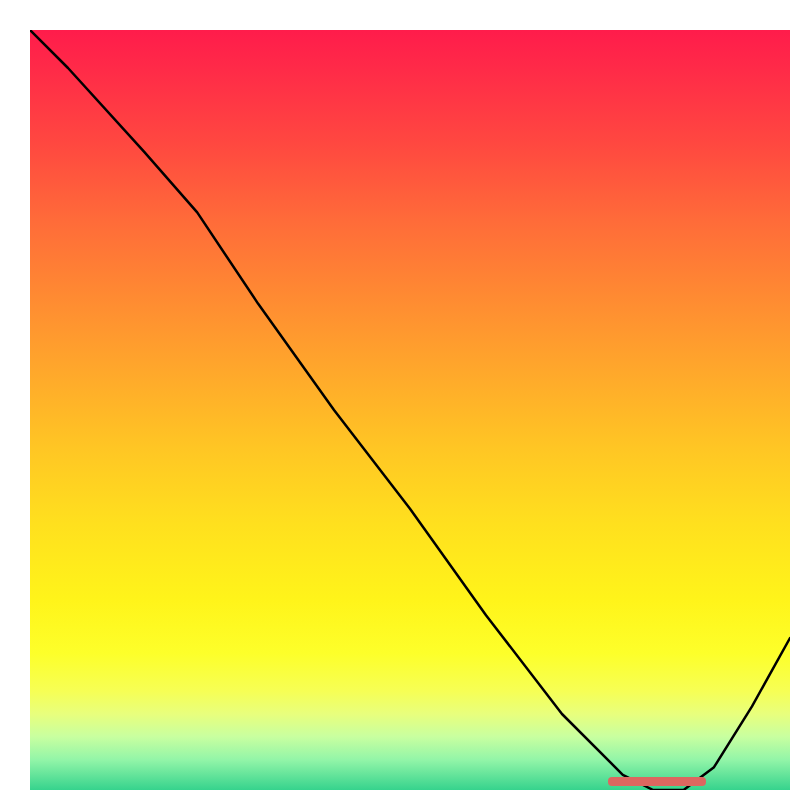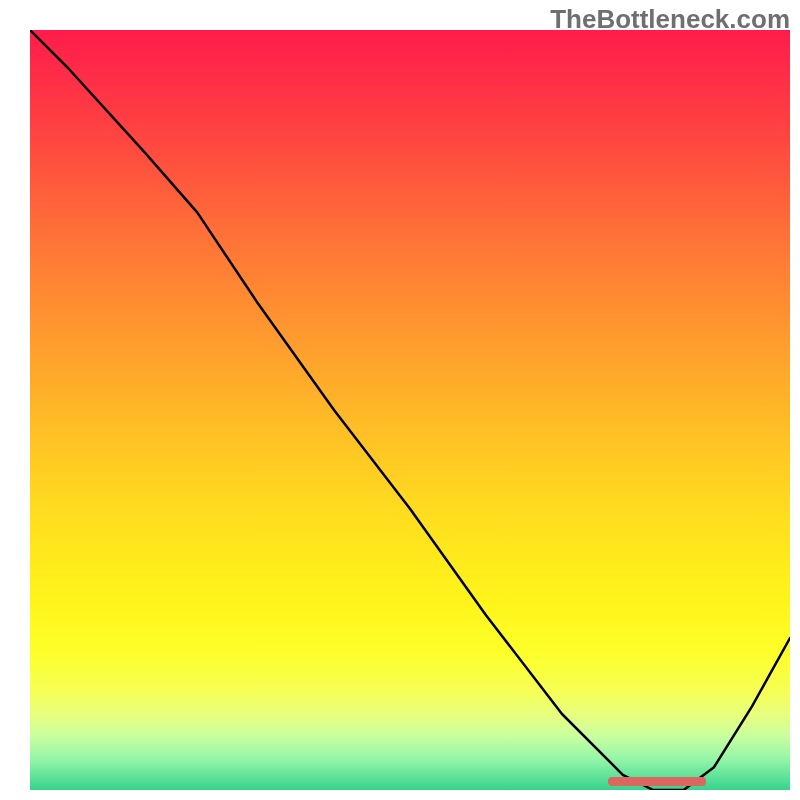--- a/index.html
+++ b/index.html
@@ -58,21 +58,20 @@
     position: absolute;
     height: 9px;
     border-radius: 4px;
     background: #dc6760;
   }
 </style>
 </head>
 <body>
 
 <div class="chart-container">
-  <div class="watermark">TheBottleneck.com</div>
 
   <div class="plot-area">
     <div class="gradient-bg"></div>
     <svg class="curve-svg" viewBox="0 0 760 760" preserveAspectRatio="none">
       <path id="curve-path" fill="none" stroke="#000" stroke-width="2.5" stroke-linejoin="round" stroke-linecap="round" d="M0.00 0.00 L38.00 38.00 L114.00 121.60 L167.20 182.40 L228.00 273.60 L304.00 380.00 L380.00 478.80 L456.00 585.20 L532.00 684.00 L592.80 744.80 L623.20 760.00 L653.60 760.00 L684.00 737.20 L722.00 676.40 L760.00 608.00"></path>
     </svg>
     <div id="min-marker" class="minimum-marker" style="left: 577.6px; width: 98.8px; bottom: 4px;"></div>
   </div>
 </div>
 

